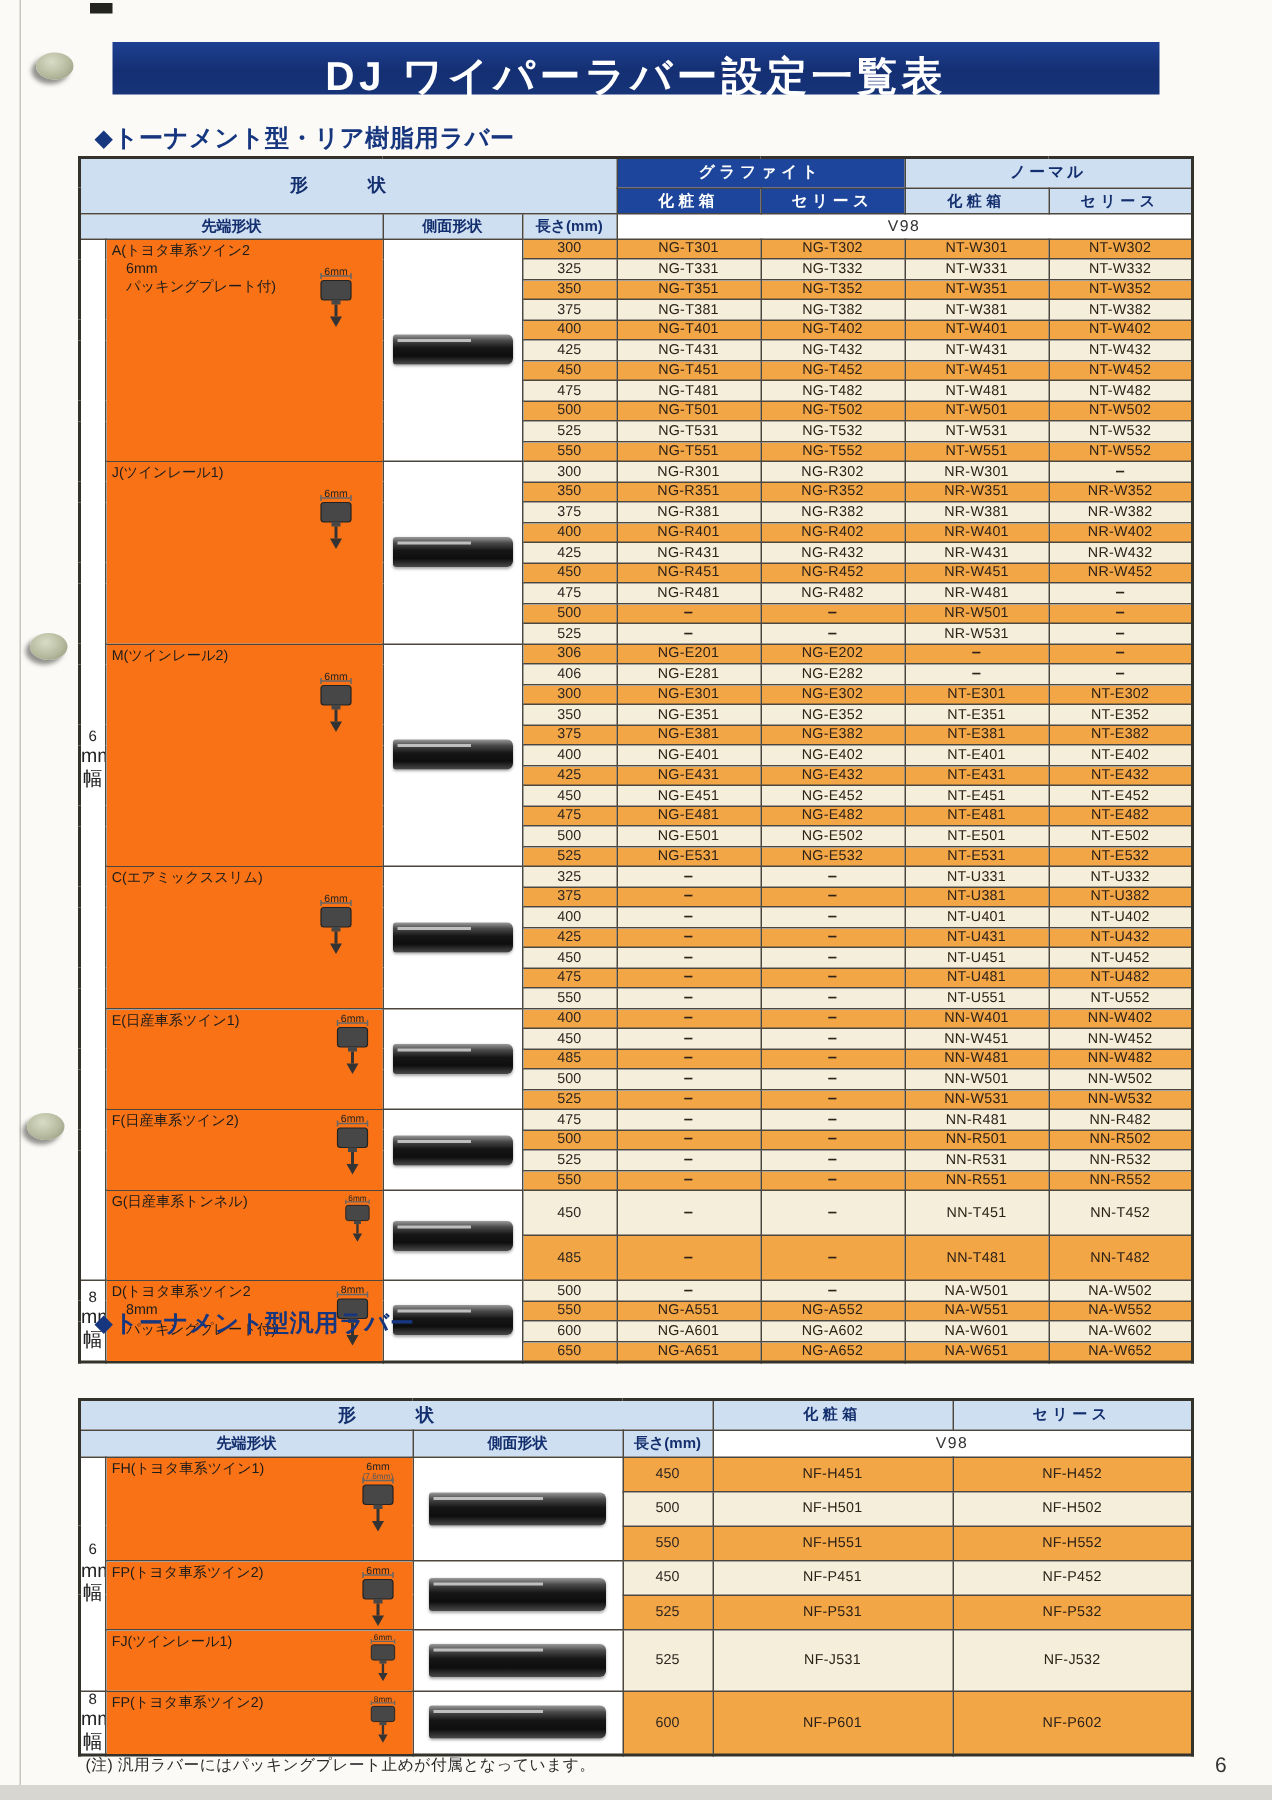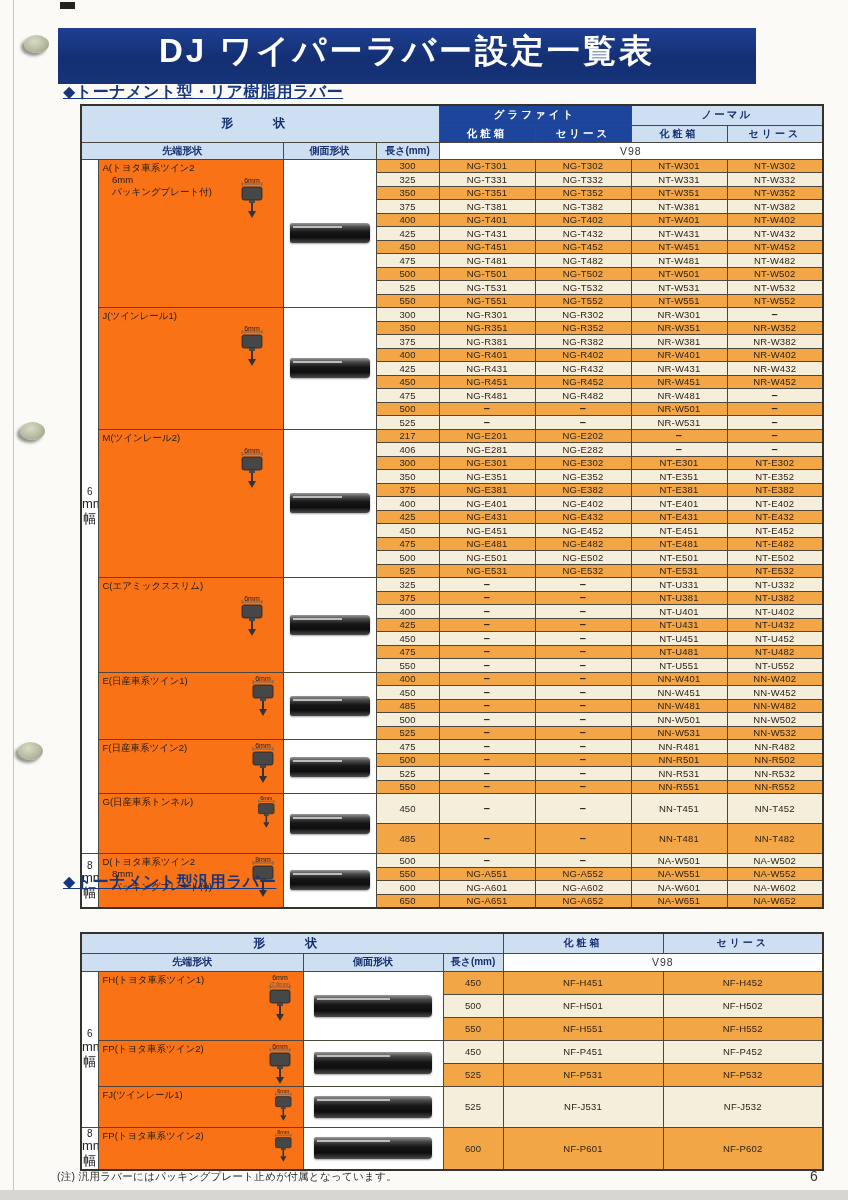--- a/index.html
+++ b/index.html
@@ -13,30 +13,30 @@
   .bottom-strip{position:absolute;left:0;bottom:0;width:848px;height:10px;background:#d8d6d1;}
   .corner-mark{position:absolute;left:60px;top:2px;width:15px;height:7px;background:#23231f;}
 
   .hole{position:absolute;width:25px;height:18px;border-radius:50%;
     background:radial-gradient(ellipse at 42% 35%,#d9dcc6 0%,#b6bb9f 55%,#8f947b 100%);
     box-shadow:-3px 3px 3px rgba(45,45,40,.5);}
   .hole1{left:24px;top:35px;}
   .hole2{left:20px;top:422px;}
   .hole3{left:18px;top:742px;}
 
-  .title-bar{position:absolute;left:58px;top:28px;width:698px;height:56px;
+  .title-bar{position:absolute;left:75px;top:28px;width:698px;height:35px;
     background:linear-gradient(180deg,#1e4093 0%,#142f72 55%,#173479 100%);
-    color:#fff;font-size:33px;font-weight:bold;letter-spacing:3px;
+    color:#fff;font-size:27px;font-weight:bold;letter-spacing:3px;
     text-align:center;line-height:46px;}
   .section-heading{position:absolute;left:63px;font-size:16px;font-weight:bold;
-    color:#16367f;letter-spacing:.5px;text-decoration:underline;}
+    color:#16367f;letter-spacing:.5px;}
   #heading1{top:82px;}
   #heading2{top:872px;}
 
-  .tbl-wrap{position:absolute;left:80px;}
+  .tbl-wrap{position:absolute;left:52px;}
   #table1-wrap{top:104px;}
   #table2-wrap{top:932px;}
 
   table.sheet{border-collapse:collapse;table-layout:fixed;width:742px;background:#fff;}
   table.sheet th,table.sheet td{border:1px solid #4c473e;padding:0;overflow:hidden;}
   table.sheet{border:2px solid #35322b;}
 
   
   .t1 tr.h1{height:20px;} .t1 tr.h2{height:17px;} .t1 tr.h3{height:17px;}
   .t2 tr.h1{height:20px;} .t2 tr.h2{height:18px;}
@@ -305,21 +305,21 @@
                 <path d="M5 6 V10 M25 6 V10 M5 8 H25" stroke="#666" stroke-width="1" fill="none"></path>
                 <rect x="5" y="11" width="20" height="13" rx="2" fill="#474747" stroke="#222" stroke-width="0.8"></rect>
                 <rect x="12" y="24" width="6" height="3" fill="#474747"></rect>
                 <path d="M15 27 V35" stroke="#333" stroke-width="2"></path>
                 <path d="M11 35 H19 L15 42 Z" fill="#333"></path>
               </svg></span>
           </td>
           <td class="side" rowspan="11">
             <div class="photo"></div>
           </td>
-          <td class="len orange">217</td>
+          <td class="len orange">306</td>
           <td class="part orange">NG-E201</td>
           <td class="part orange">NG-E202</td>
           <td class="part orange dashcell">–</td>
           <td class="part orange dashcell">–</td>
         </tr>
         <tr>
           <td class="len cream">406</td>
           <td class="part cream">NG-E281</td>
           <td class="part cream">NG-E282</td>
           <td class="part cream dashcell">–</td>

